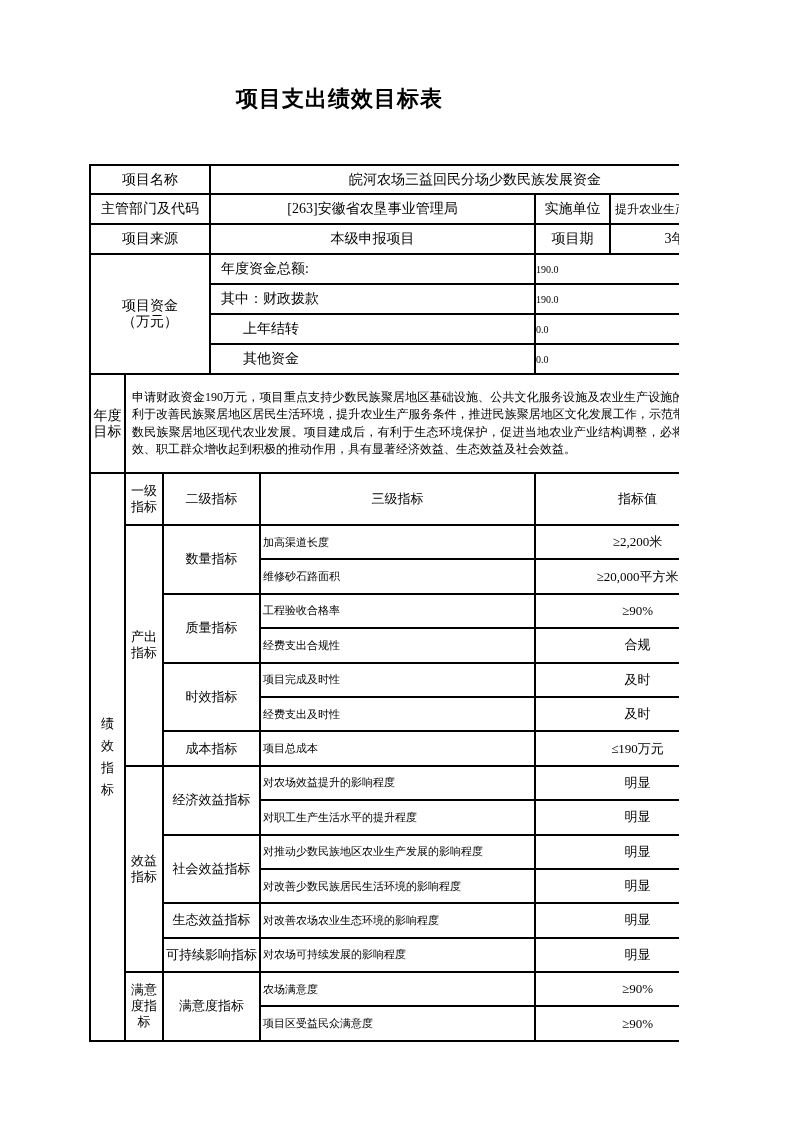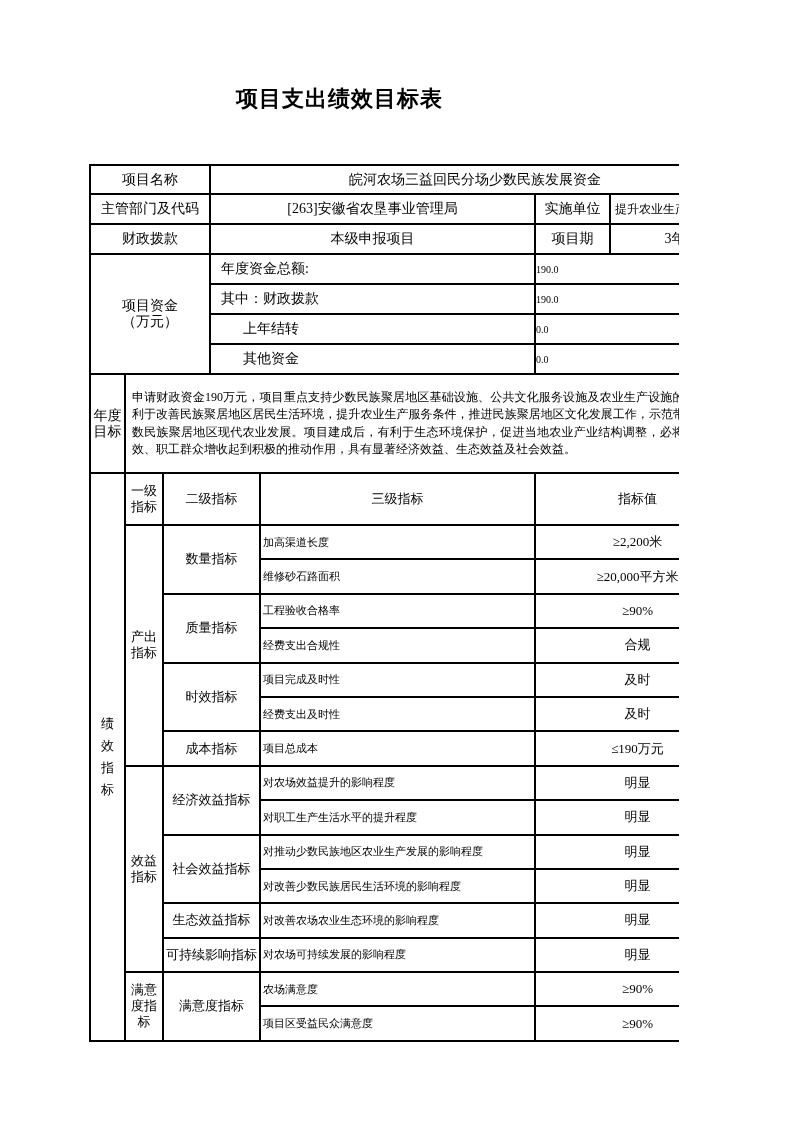--- a/index.html
+++ b/index.html
@@ -86,21 +86,21 @@
     </tr>
 
     <tr class="h30">
       <td colspan="3" class="lbl">主管部门及代码</td>
       <td colspan="2" class="ctr">[263]安徽省农垦事业管理局</td>
       <td class="lbl">实施单位</td>
       <td class="ctr small">提升农业生产服务条件</td>
     </tr>
 
     <tr class="h30">
-      <td colspan="3" class="lbl">财政拨款</td>
+      <td colspan="3" class="lbl">项目来源</td>
       <td colspan="2" class="ctr">本级申报项目</td>
       <td class="lbl">项目期</td>
       <td class="ctr">3年</td>
     </tr>
 
     <tr class="h30">
       <td colspan="3" rowspan="4" class="lbl pre">项目资金
 （万元）</td>
       <td colspan="2" class="fund-name">年度资金总额:</td>
       <td colspan="2" class="num">190.0</td>

